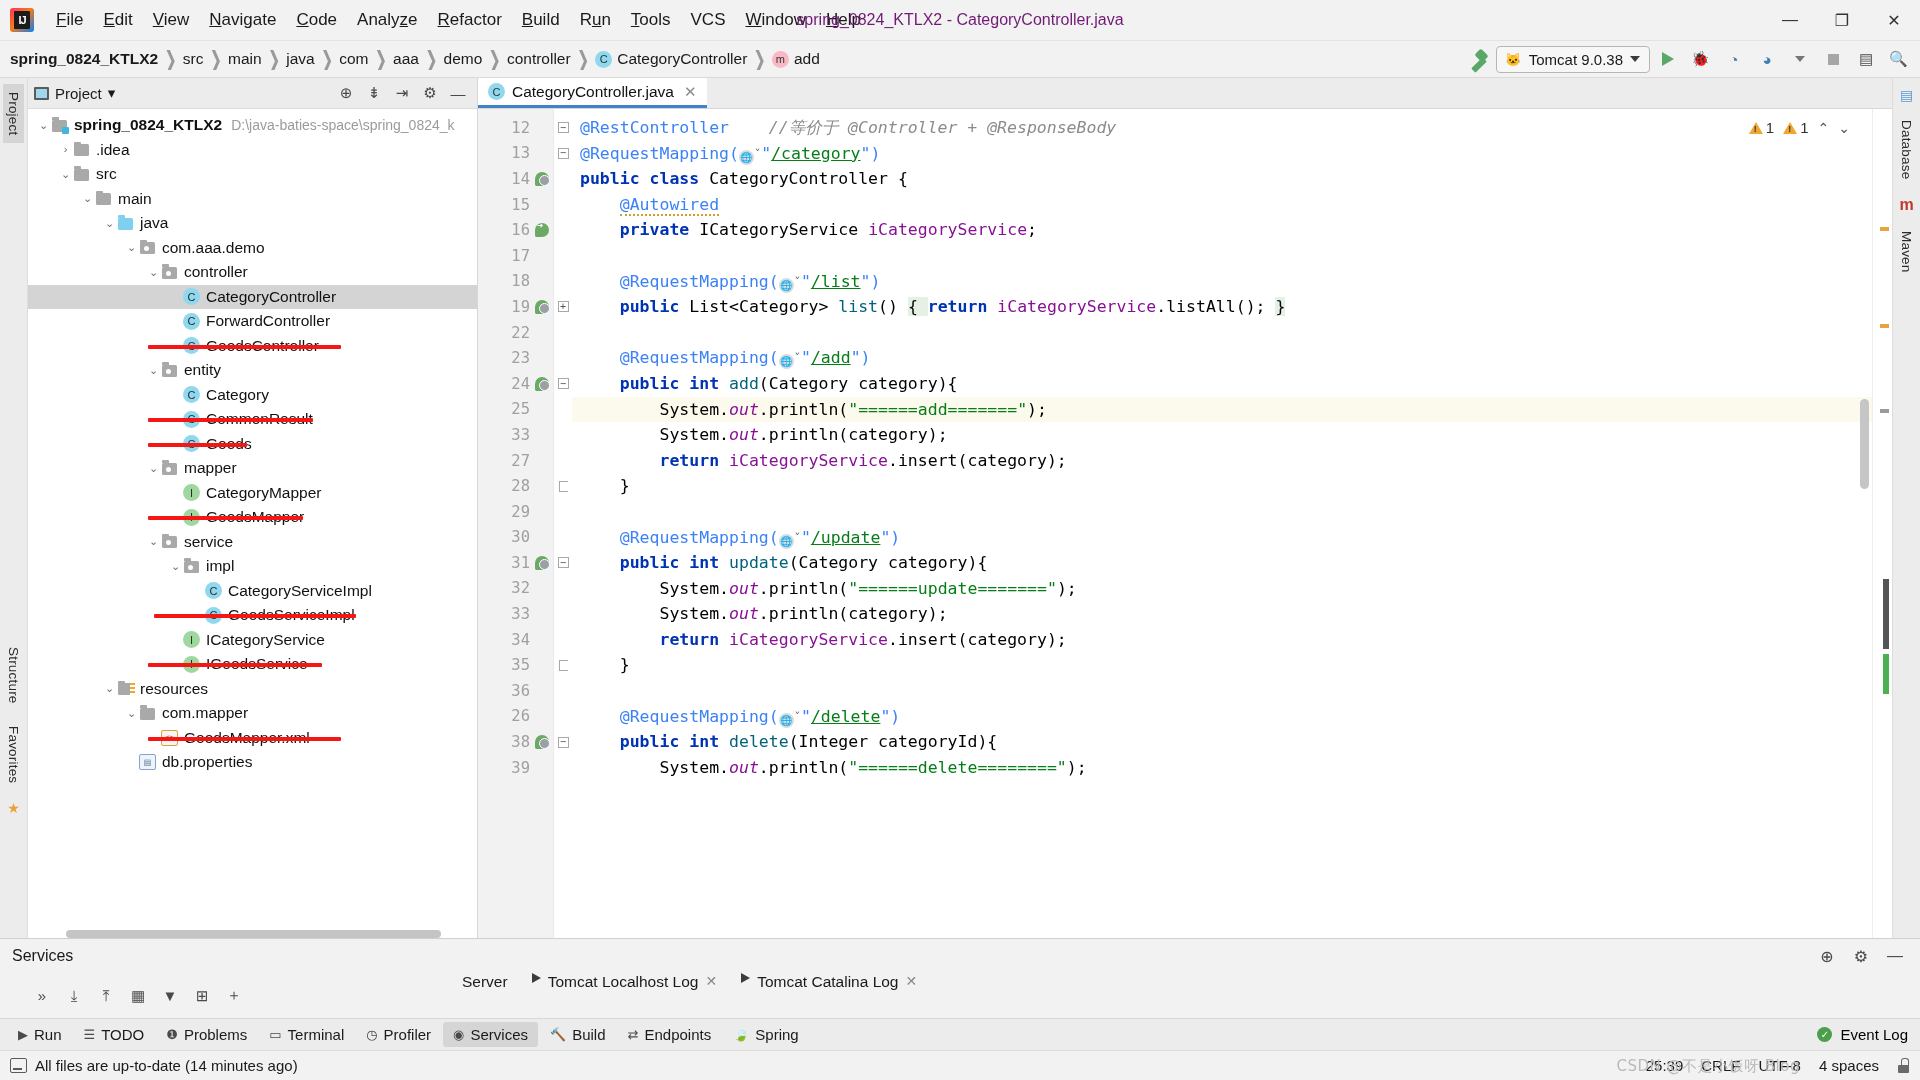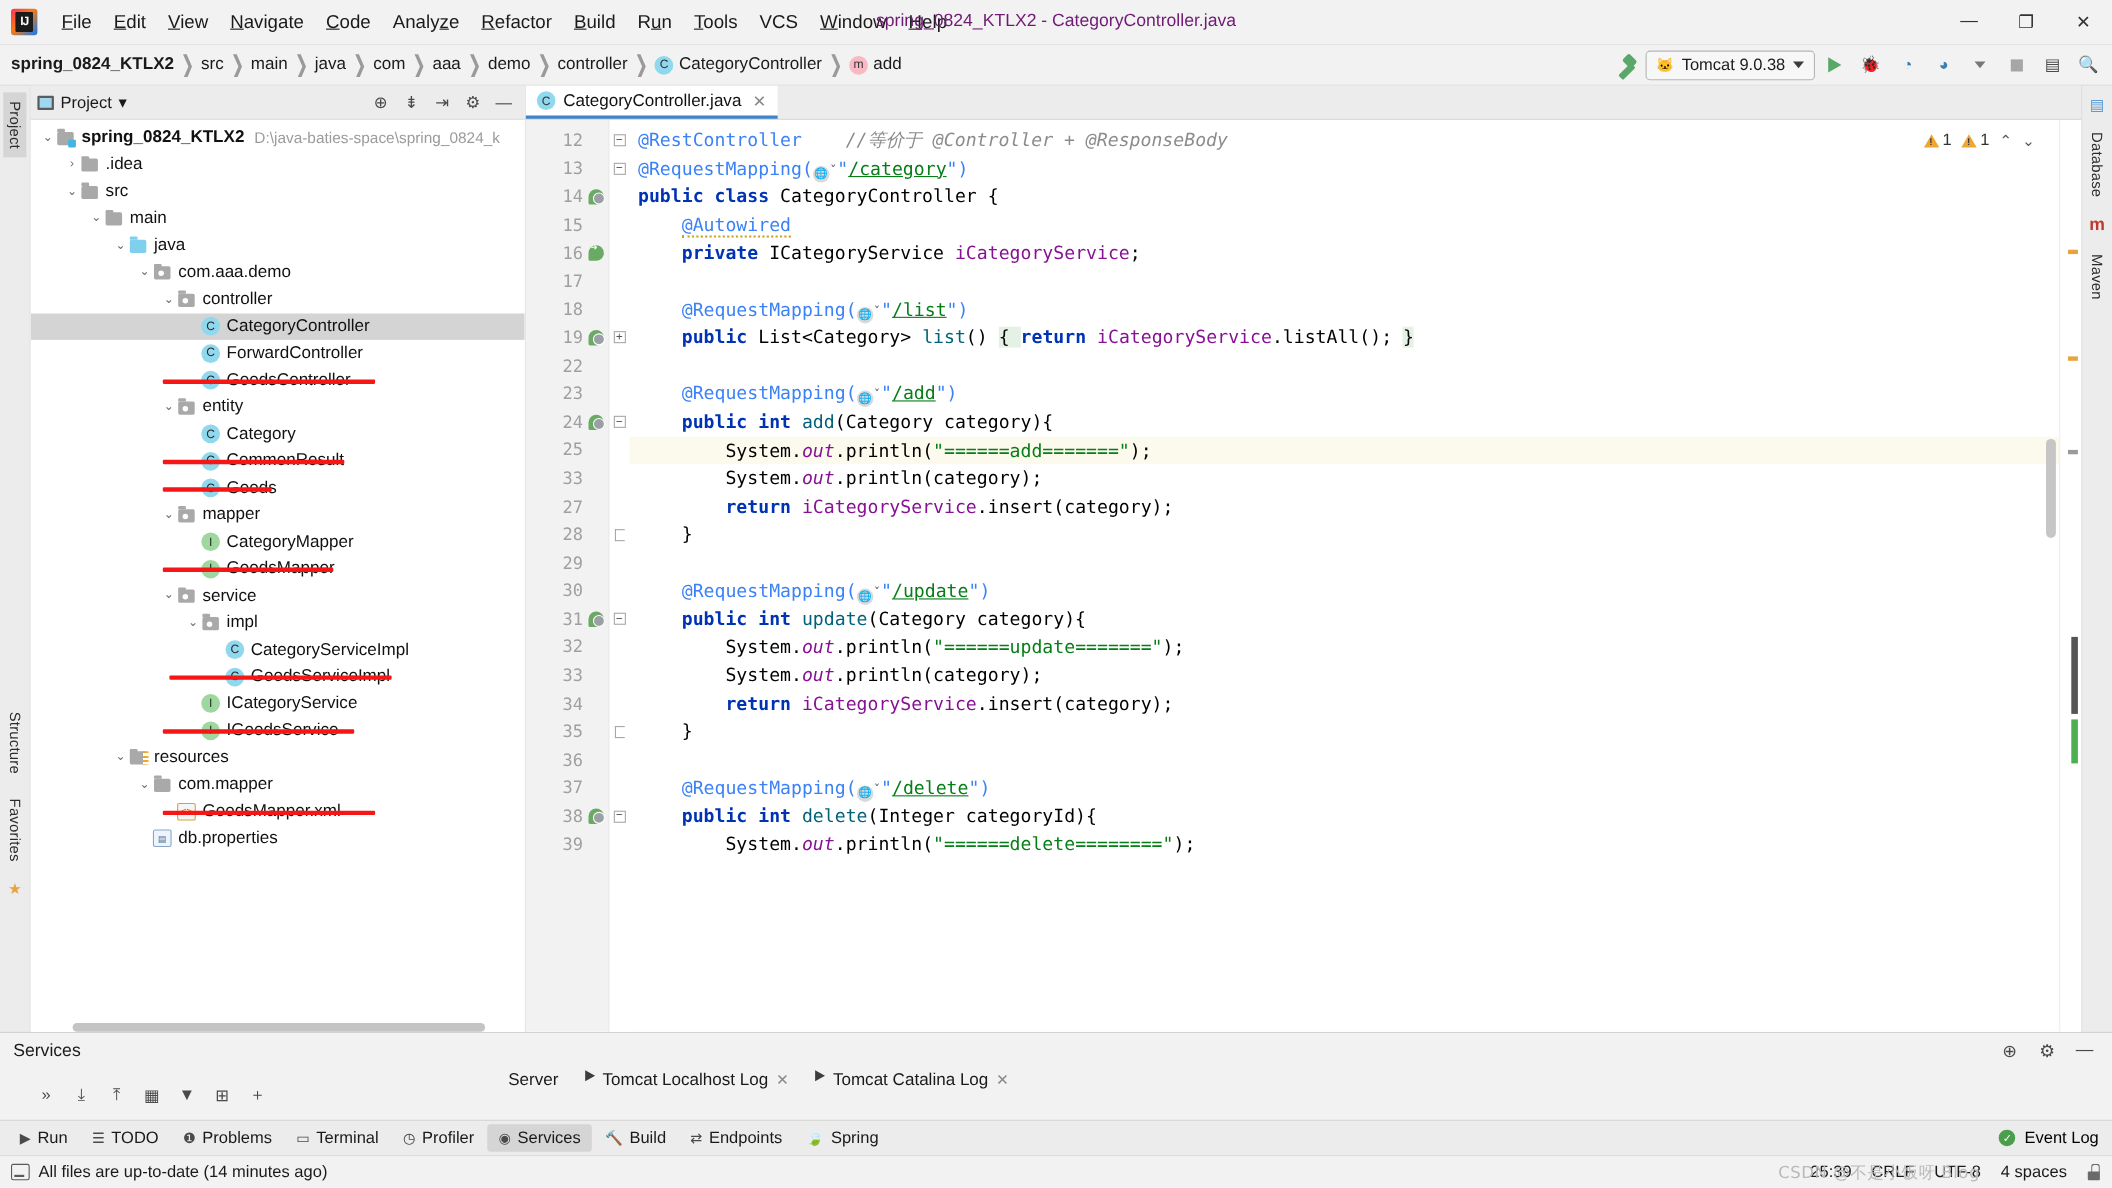--- a/index.html
+++ b/index.html
@@ -887,21 +887,21 @@
             </div>
             <div class="gline">
               <span class="gnum">35</span>
               <span class="grun"></span>
             </div>
             <div class="gline">
               <span class="gnum">36</span>
               <span class="grun"></span>
             </div>
             <div class="gline">
-              <span class="gnum">37</span>
+              <span class="gnum">26</span>
               <span class="grun"></span>
             </div>
             <div class="gline">
               <span class="gnum">38</span>
               <span class="grun bean"></span>
             </div>
             <div class="gline">
               <span class="gnum">39</span>
               <span class="grun"></span>
             </div>

